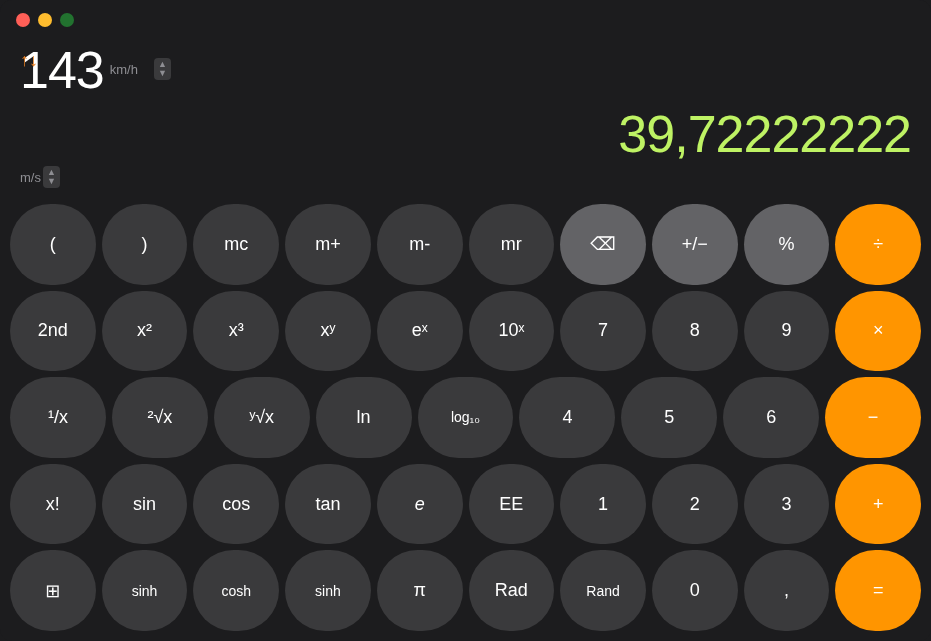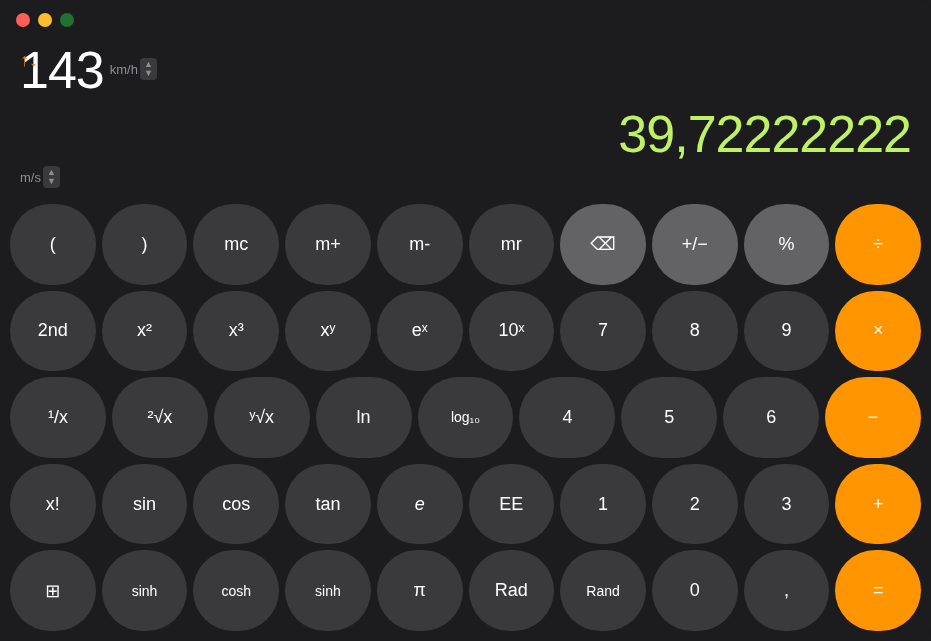--- a/index.html
+++ b/index.html
@@ -70,21 +70,21 @@
       font-weight: 200;
       color: white;
       letter-spacing: -1px;
     }
 
     .conversion-unit {
       font-size: 13px;
       color: #8e8e93;
       display: flex;
       align-items: center;
-      gap: 2px;
+      gap: 16px;
       margin-bottom: 2px;
     }
 
     .sort-icon {
       position: absolute;
       left: 20px;
       top: 10px;
       color: #e67e22;
       font-size: 18px;
     }

